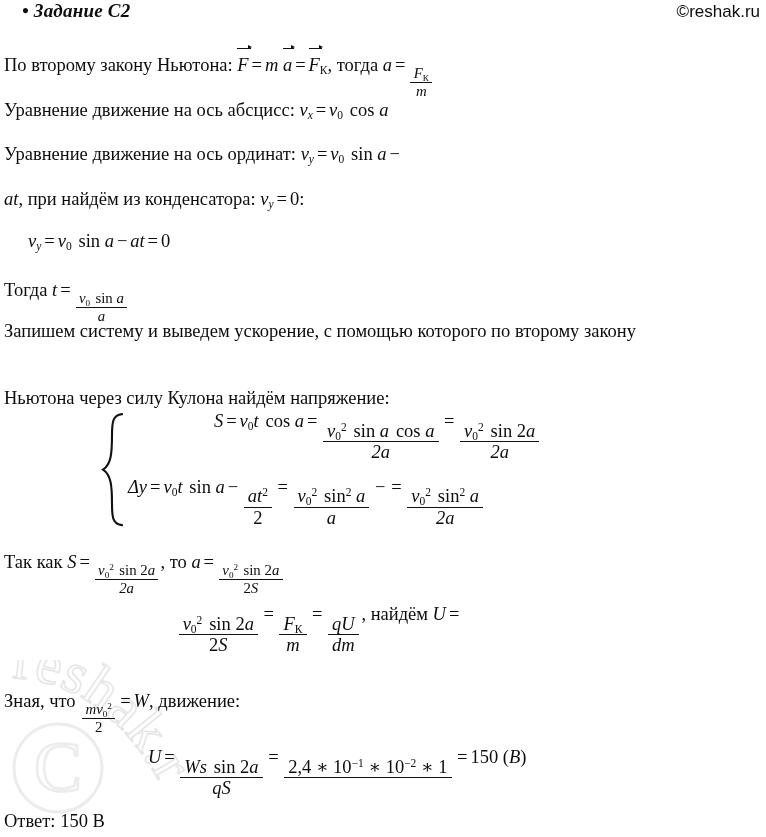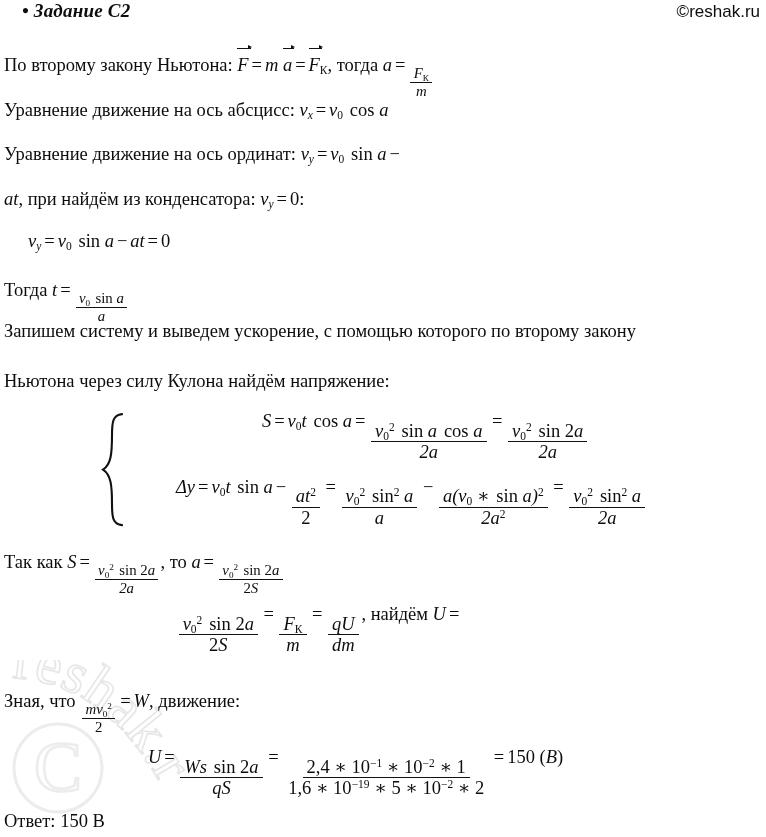--- a/index.html
+++ b/index.html
@@ -134,21 +134,20 @@
     border-bottom: 2.4px solid transparent;
   }
 
   
   #system {
     position: absolute;
     left: 100px;
     top: 412px;
     display: flex;
     align-items: flex-end;
-    gap: 48px;
   }
   .brace {
     width: 26px;
     flex: 0 0 26px;
     align-self: stretch;
   }
   .sysrows {
     display: flex;
     flex-direction: column;
     justify-content: center;
@@ -203,21 +202,21 @@
   </div>
 
   <div class="line" style="top:281px;">
     <span>Тогда </span><span class="m">t</span><span class="op">=</span><span class="frac sm">
         <span class="num"><span class="m">v</span><sub>0</sub> <span class="fn">sin</span> <span class="m">a</span></span>
         <span class="den m">a</span>
       </span>
   </div>
 
   <div class="line" style="top:322px;">Запишем систему и выведем ускорение, с помощью которого по второму закону</div>
-  <div class="line" style="top:372px;">Ньютона через силу Кулона найдём напряжение:</div>
+  <div class="line" style="top:389px;">Ньютона через силу Кулона найдём напряжение:</div>
 
   <div id="system">
     <svg class="brace" viewBox="0 0 26 110" preserveAspectRatio="none">
       <path d="M22,2 C13,3 12,9 12,22 C12,40 11,50 3,55 C11,60 12,70 12,88 C12,101 13,107 22,108" fill="none" stroke="#111" stroke-width="2.1" stroke-linecap="round"></path>
     </svg>
     <div class="sysrows">
 
       <div class="sysrow r1">
         <span class="m">S</span><span class="op">=</span><span class="m">v</span><sub>0</sub><span class="m">t</span>&nbsp;<span class="fn">cos</span>&nbsp;<span class="m">a</span><span class="op">=</span><span class="frac">
             <span class="num"><span class="m">v</span><sub>0</sub><sup>2</sup> <span class="fn">sin</span> <span class="m">a</span> <span class="fn">cos</span> <span class="m">a</span></span>
@@ -228,24 +227,21 @@
           </span>
       </div>
 
       <div class="sysrow">
         <span class="m">Δy</span><span class="op">=</span><span class="m">v</span><sub>0</sub><span class="m">t</span>&nbsp;<span class="fn">sin</span>&nbsp;<span class="m">a</span><span class="op">−</span><span class="frac">
             <span class="num"><span class="m">at</span><sup>2</sup></span>
             <span class="den up">2</span>
           </span><span class="op">=</span><span class="frac">
             <span class="num"><span class="m">v</span><sub>0</sub><sup>2</sup> <span class="fn">sin</span><sup>2</sup> <span class="m">a</span></span>
             <span class="den m">a</span>
-          </span><span class="op">−</span><span class="frac">
-            <span class="num"><span class="m">a(</span><span class="m">v</span><sub>0</sub> <span class="up">∗</span> <span class="fn">sin</span> <span class="m">a)</span><sup>2</sup></span>
-            <span class="den"><span class="m">2a</span><sup>2</sup></span>
-          </span><span class="op">=</span><span class="frac">
+          </span><span class="op">−</span><span class="op">=</span><span class="frac">
             <span class="num"><span class="m">v</span><sub>0</sub><sup>2</sup> <span class="fn">sin</span><sup>2</sup> <span class="m">a</span></span>
             <span class="den m">2a</span>
           </span>
       </div>
     </div>
   </div>
 
   <div class="line" style="top:553px;">
     <span>Так как </span><span class="m">S</span><span class="op">=</span><span class="frac sm">
         <span class="num"><span class="m">v</span><sub>0</sub><sup>2</sup> <span class="fn">sin</span> <span><span class="up">2</span><span class="m">a</span></span></span>
@@ -277,23 +273,20 @@
   </div>
 
   <div class="line" style="top:748px; left:148px;">
     <span class="m">U</span><span class="op">=</span><span class="frac">
         <span class="num"><span class="m">Ws</span> <span class="fn">sin</span> <span><span class="up">2</span><span class="m">a</span></span></span>
         <span class="den m">qS</span>
       </span><span class="op">=</span><span class="frac">
         <span class="num up">
           <span>2,4 ∗ 10</span><sup>−1</sup><span>  ∗ 10</span><sup>−2</sup><span> ∗ 1</span>
         </span>
-        <span class="den up">
-          <span>1,6 ∗ 10</span><sup>−19</sup><span> ∗ 5 ∗ 10</span><sup>−2</sup><span> ∗ 2</span>
-        </span>
       </span><span class="op">=</span><span class="up">150 (</span><span class="m">B</span><span class="up">)</span>
   </div>
 
   <div class="line" style="top:812px;">
     <span>Ответ:</span>
     <span>150 В</span>
   </div>
 
 </div>
 

